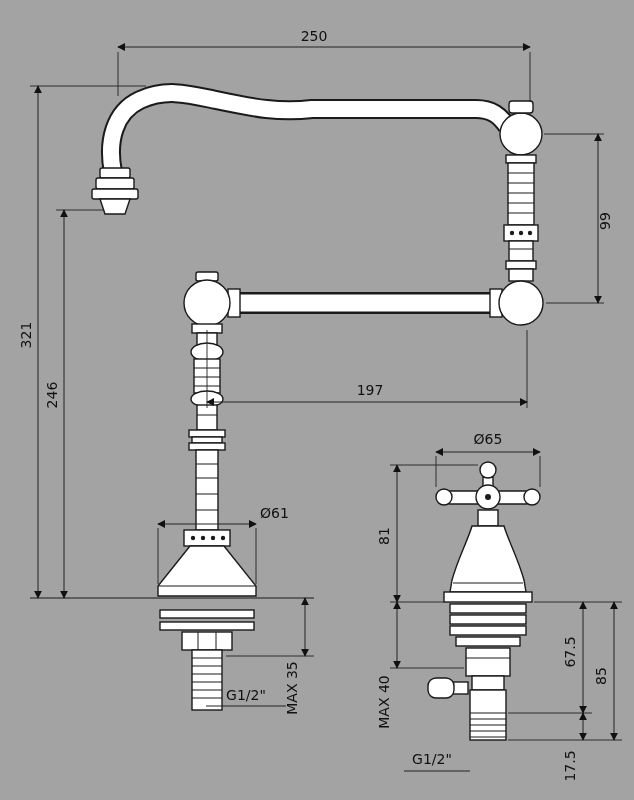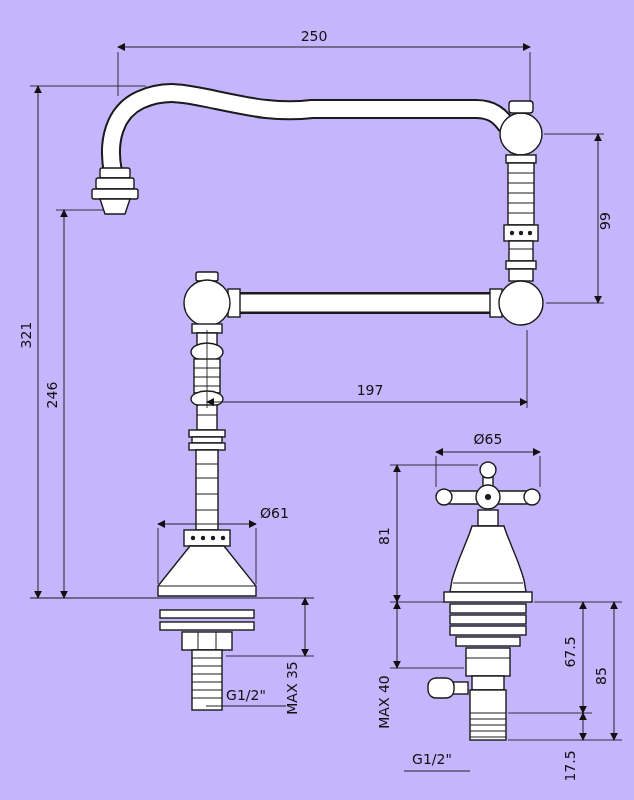--- a/index.html
+++ b/index.html
@@ -1,16 +1,16 @@
 <!DOCTYPE html>
 <html><head>
 <meta charset="utf-8">
 <style>
   html,body{margin:0;padding:0;background:#ffffff;}
-  .page{width:634px;height:800px;background:#c4b5fd;position:relative;overflow:hidden;}
+  .page{width:634px;height:800px;background:#a3a3a3;position:relative;overflow:hidden;}
   svg text{font-family:"DejaVu Sans","Liberation Sans",sans-serif;font-size:14px;fill:#111;}
   .outline{fill:#ffffff;stroke:#1a1a1a;stroke-width:1.4;}
   .thin{fill:none;stroke:#1a1a1a;stroke-width:1;}
   .tube-o{fill:none;stroke:#1a1a1a;}
   .tube-i{fill:none;stroke:#ffffff;}
   .dim{stroke:#222;stroke-width:1;fill:none;}
   .ext{stroke:#222;stroke-width:0.9;fill:none;}
   .dot{fill:#1a1a1a;}
 </style>
 </head>

